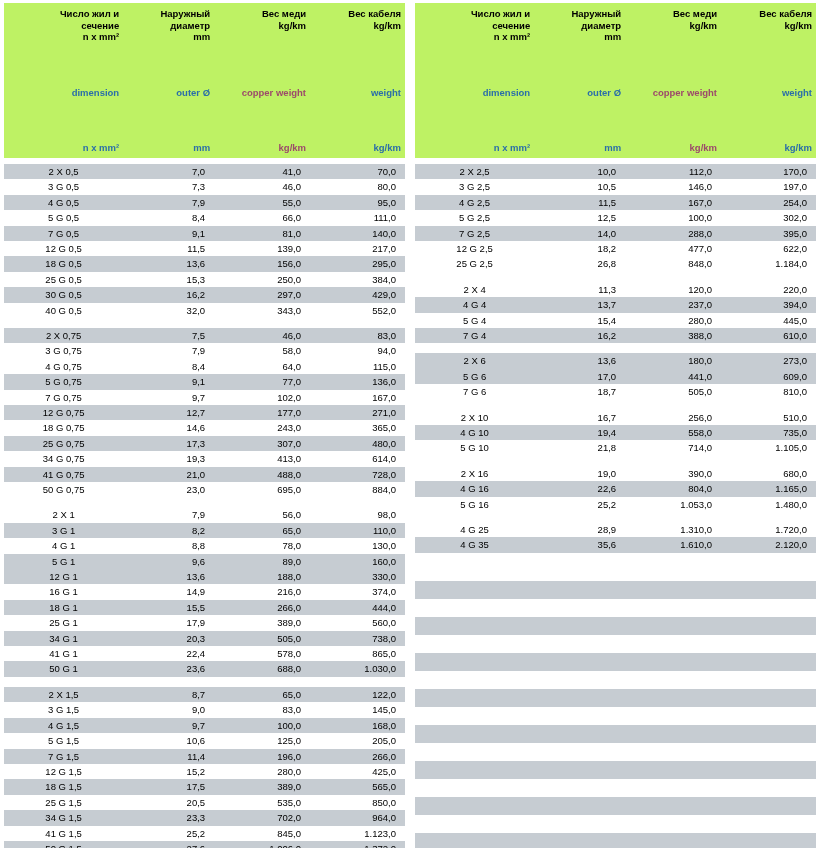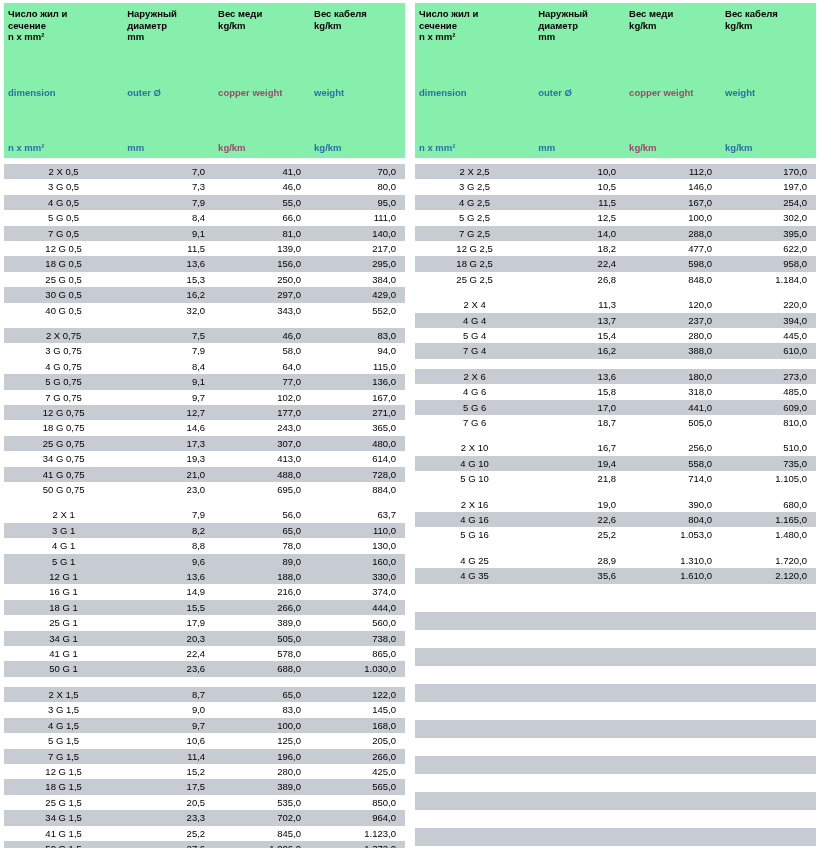--- a/index.html
+++ b/index.html
@@ -22,25 +22,25 @@
     border-collapse: collapse;
     width: 100%;
     table-layout: fixed;
   }
   col.c1 { width: 118px; }
   col.c2 { width: 90px; }
   col.c3 { width: 95px; }
   col.c4 { width: 94px; }
 
   thead th {
-    background: #86efac;
+    background: #bef264;
     font-weight: bold;
     font-size: 9.5px;
     color: #000;
-    text-align: left;
+    text-align: right;
     vertical-align: top;
     padding: 5px 4px 4px 4px;
     line-height: 1.22;
     border: none;
   }
   thead th .ru { display: block; color: #000; }
   thead th .en { display: block; color: #2b6fa8; margin-top: 44px; }
   thead th .en.cw { color: #9c4a6a; }
 
   .spacer-row td {
@@ -260,21 +260,21 @@
             <td class="c-cw">695,0</td>
             <td class="c-wt">884,0</td>
           </tr>
           <tr class="gap">
             <td colspan="4"></td>
           </tr>
           <tr class="data plain">
             <td class="c-dim">2 X 1</td>
             <td class="c-od">7,9</td>
             <td class="c-cw">56,0</td>
-            <td class="c-wt">63,7</td>
+            <td class="c-wt">98,0</td>
           </tr>
           <tr class="data shade">
             <td class="c-dim">3 G 1</td>
             <td class="c-od">8,2</td>
             <td class="c-cw">65,0</td>
             <td class="c-wt">110,0</td>
           </tr>
           <tr class="data plain">
             <td class="c-dim">4 G 1</td>
             <td class="c-od">8,8</td>
@@ -475,26 +475,20 @@
             <td class="c-od">14,0</td>
             <td class="c-cw">288,0</td>
             <td class="c-wt">395,0</td>
           </tr>
           <tr class="data plain">
             <td class="c-dim">12 G 2,5</td>
             <td class="c-od">18,2</td>
             <td class="c-cw">477,0</td>
             <td class="c-wt">622,0</td>
           </tr>
-          <tr class="data shade">
-            <td class="c-dim">18 G 2,5</td>
-            <td class="c-od">22,4</td>
-            <td class="c-cw">598,0</td>
-            <td class="c-wt">958,0</td>
-          </tr>
           <tr class="data plain">
             <td class="c-dim">25 G 2,5</td>
             <td class="c-od">26,8</td>
             <td class="c-cw">848,0</td>
             <td class="c-wt">1.184,0</td>
           </tr>
           <tr class="gap">
             <td colspan="4"></td>
           </tr>
           <tr class="data plain">
@@ -523,26 +517,20 @@
           </tr>
           <tr class="gap">
             <td colspan="4"></td>
           </tr>
           <tr class="data shade">
             <td class="c-dim">2 X 6</td>
             <td class="c-od">13,6</td>
             <td class="c-cw">180,0</td>
             <td class="c-wt">273,0</td>
           </tr>
-          <tr class="data plain">
-            <td class="c-dim">4 G 6</td>
-            <td class="c-od">15,8</td>
-            <td class="c-cw">318,0</td>
-            <td class="c-wt">485,0</td>
-          </tr>
           <tr class="data shade">
             <td class="c-dim">5 G 6</td>
             <td class="c-od">17,0</td>
             <td class="c-cw">441,0</td>
             <td class="c-wt">609,0</td>
           </tr>
           <tr class="data plain">
             <td class="c-dim">7 G 6</td>
             <td class="c-od">18,7</td>
             <td class="c-cw">505,0</td>

